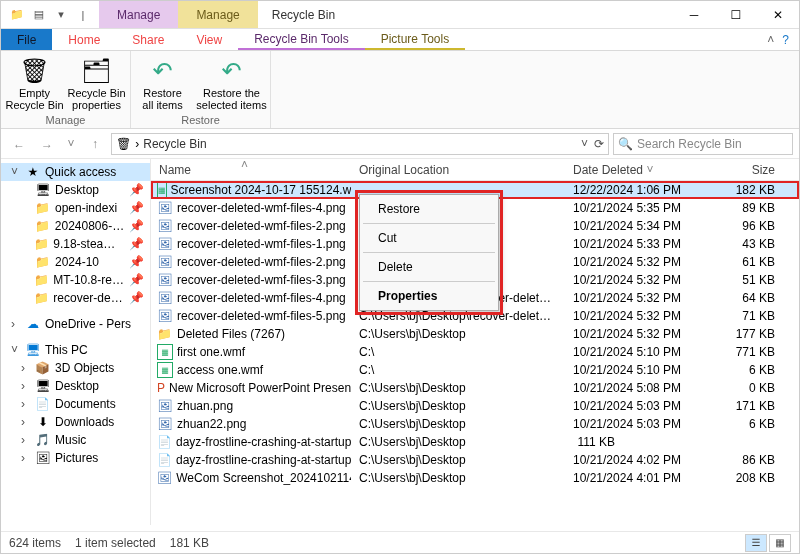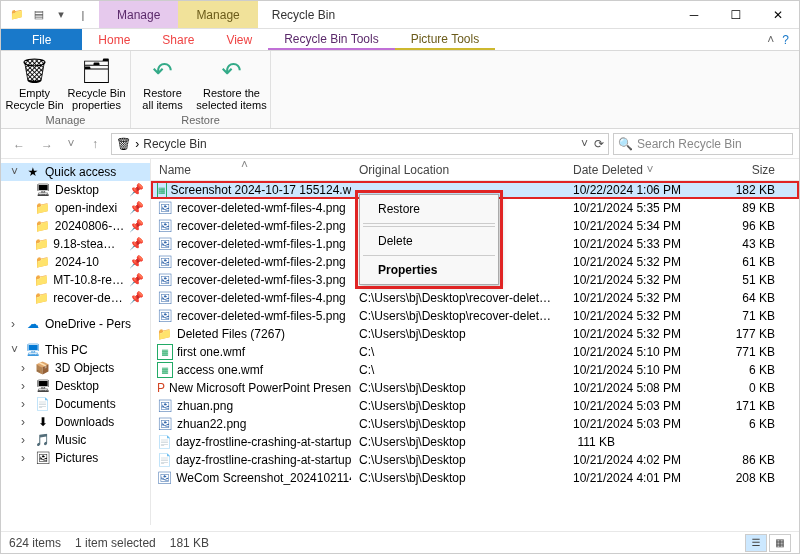--- a/index.html
+++ b/index.html
@@ -11,21 +11,21 @@
 .titlebar .tabgroup { display: flex; }
 .titlebar .tabgroup .tg { padding: 0 18px; height: 27px; display: flex; align-items: center; font-size: 12px; }
 .tg.purple { background: #e6c9ed; color: #5b2a6b; }
 .tg.yellow { background: #f1e29a; color: #6b5b1a; }
 .titlebar .title { flex: 1; padding-left: 14px; color: #333; }
 .titlebar .winbtns { display: flex; }
 .titlebar .winbtns div { width: 42px; height: 27px; display: flex; align-items: center; justify-content: center; }
 
 .ribbon-tabs { height: 22px; display: flex; align-items: stretch; border-bottom: 1px solid #d9d9d9; }
 .ribbon-tabs .tab { padding: 0 16px; display: flex; align-items: center; color: #ef4444; }
-.ribbon-tabs .tab.file { background: #1979ca; color: #ffffff; padding: 0 31px; }
+.ribbon-tabs .tab.file { background: #1979ca; color: #0f172a; padding: 0 16px; }
 .ribbon-tabs .tab.active-purple { border-bottom: 2px solid #c070d6; color: #5b2a6b; }
 .ribbon-tabs .tab.active-yellow { border-bottom: 2px solid #cdb82f; color: #6b5b1a; }
 .ribbon-tabs .caret { margin-left: auto; padding: 0 10px; color: #666; display:flex; align-items:center; gap:8px;}
 
 .ribbon { height: 78px; display: flex; border-bottom: 1px solid #d9d9d9; background: #fafafa; }
 .ribgroup { border-right: 1px solid #e0e0e0; display: flex; flex-direction: column; align-items: center; padding-top:4px; }
 .ribgroup .items { display: flex; flex: 1; }
 .ribitem { display: flex; flex-direction: column; align-items: center; width: 62px; text-align: center; gap: 2px; padding-top:2px;}
 .ribitem .lbl { font-size: 11px; line-height: 12px; }
 .ribgroup .grplabel { font-size: 11px; color: #666; padding-bottom: 2px; }
@@ -264,21 +264,21 @@
       <div class="col c-date"><span>Date Deleted</span> <span style="color:#888">˅</span></div>
       <div class="col c-size">Size</div>
     </div>
     <div class="rows" id="rows">
         <div class="row sel">
           <div class="c-name">
             <span class="fico wmf">▦</span>
             <span>Screenshot 2024-10-17 155124.wmf</span>
           </div>
           <div class="col c-loc"></div>
-          <div class="col c-date">10/22/2024 1:06 PM</div>
+          <div class="col c-date">12/22/2024 1:06 PM</div>
           <div class="col c-size">182 KB</div>
         </div>
         <div class="row">
           <div class="c-name">
             <span class="fico png">🖼</span>
             <span>recover-deleted-wmf-files-4.png</span>
           </div>
           <div class="col c-loc"></div>
           <div class="col c-date">10/21/2024 5:35 PM</div>
           <div class="col c-size">89 KB</div>
@@ -417,20 +417,21 @@
           <div class="col c-date">10/21/2024 4:01 PM</div>
           <div class="col c-size">208 KB</div>
         </div>
       </div>
   </div>
 </div>
 
 <div class="context">
   <div class="mi">Restore</div>
   <div class="sep"></div>
+  <div class="mi">Cut</div>
   <div class="sep"></div>
   <div class="mi">Delete</div>
   <div class="sep"></div>
   <div class="mi bold">Properties</div>
 </div>
 
 <div class="status">
   <span>624 items</span>
   <span>1 item selected</span>
   <span>181 KB</span>

